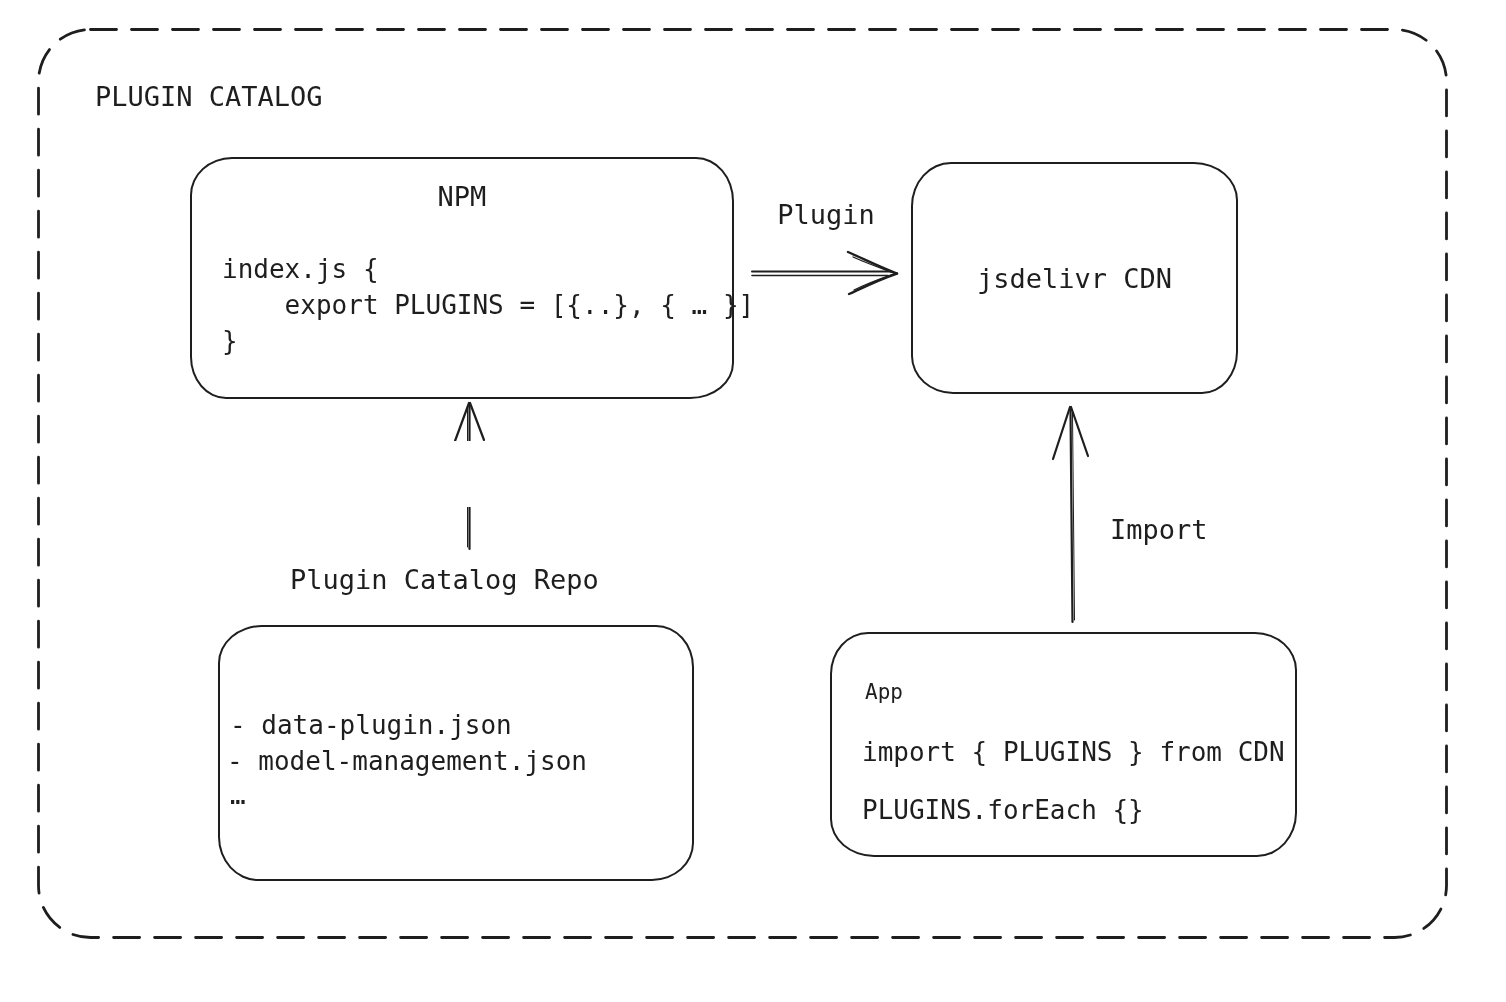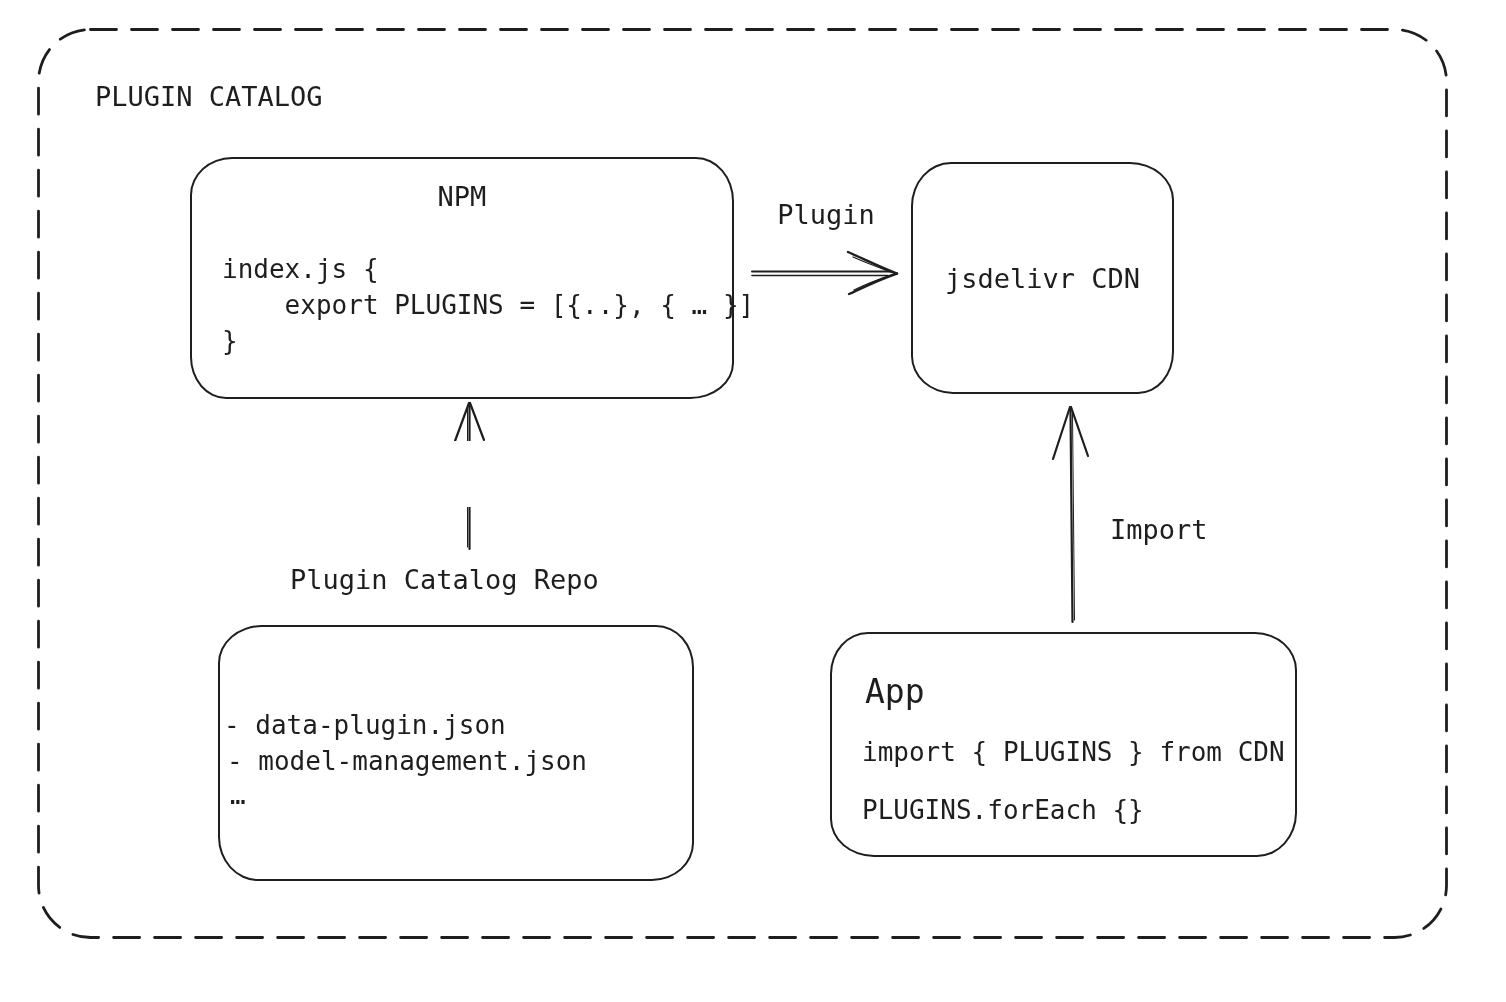--- a/index.html
+++ b/index.html
@@ -23,21 +23,21 @@
   .node {
     position: absolute;
     z-index: 2;
     border: 2.2px solid #1e1e1e;
     background: transparent;
     box-sizing: border-box;
   }
   .node-title { position: absolute; width: 100%; text-align: center; font-size: 27px; }
   .code-line { position: absolute; font-size: 26px; line-height: 36px; white-space: pre; }
   #npm-box   { left: 190px; top: 157px; width: 544px; height: 242px; border-radius: 42px 38px 44px 36px / 38px 44px 36px 42px; }
-  #cdn-box   { left: 911px; top: 162px; width: 263px; height: 232px; border-radius: 40px 44px 36px 42px / 44px 38px 42px 38px;
+  #cdn-box   { left: 911px; top: 162px; width: 327px; height: 232px; border-radius: 40px 44px 36px 42px / 44px 38px 42px 38px;
                display: flex; align-items: center; justify-content: center; font-size: 27px; }
   #repo-box  { left: 218px; top: 625px; width: 476px; height: 256px; border-radius: 44px 38px 42px 40px / 38px 42px 38px 44px; }
   #app-box   { left: 830px; top: 632px; width: 467px; height: 225px; border-radius: 38px 42px 40px 44px / 42px 38px 44px 38px; }
   #cache-label   { left: 752px; top: 199px; width: 148px; text-align: center; font-size: 27px; }
   #webpack-label { left: 360px; top: 441px; width: 220px; text-align: center; font-size: 27px;
                    line-height: 31px; background: #ffffff; padding: 2px 0; }
   #repo-title    { left: 290px; top: 564px; font-size: 27px; text-align: center; }
   #import-label  { left: 1110px; top: 514px; font-size: 27px; }
   #page-title    { left: 95px; top: 81px; }
   .stroke { stroke: #1e1e1e; fill: none; stroke-linecap: round; stroke-linejoin: round; }
@@ -89,26 +89,26 @@
   <div class="node" id="cdn-box">
     <span>jsdelivr CDN</span>
   </div>
 
   <div class="txt" id="webpack-label">
   </div>
 
   <div class="txt" id="repo-title">Plugin Catalog Repo</div>
 
   <div class="node" id="repo-box">
-    <div class="code-line" style="left:4px; top:80px;text-align:right;">- data-plugin.json</div>
+    <div class="code-line" style="left:10px; top:80px;text-align:right;">- data-plugin.json</div>
     <div class="code-line" style="left:7px; top:116px;">- model-management.json</div>
     <div class="code-line" style="left:10px; top:150px;">…</div>
   </div>
 
   <div class="txt" id="import-label">Import</div>
 
   <div class="node" id="app-box">
-    <div class="code-line" style="left:33px; top:40px; font-size:33px;">App</div>
+    <div class="code-line" style="left:33px; top:40px; font-size:21px;">App</div>
     <div class="code-line" style="left:30px; top:100px;">import { PLUGINS } from CDN</div>
     <div class="code-line" style="left:30px; top:158px;">PLUGINS.forEach {}</div>
   </div>
 
 </div>
 
 </body></html>

